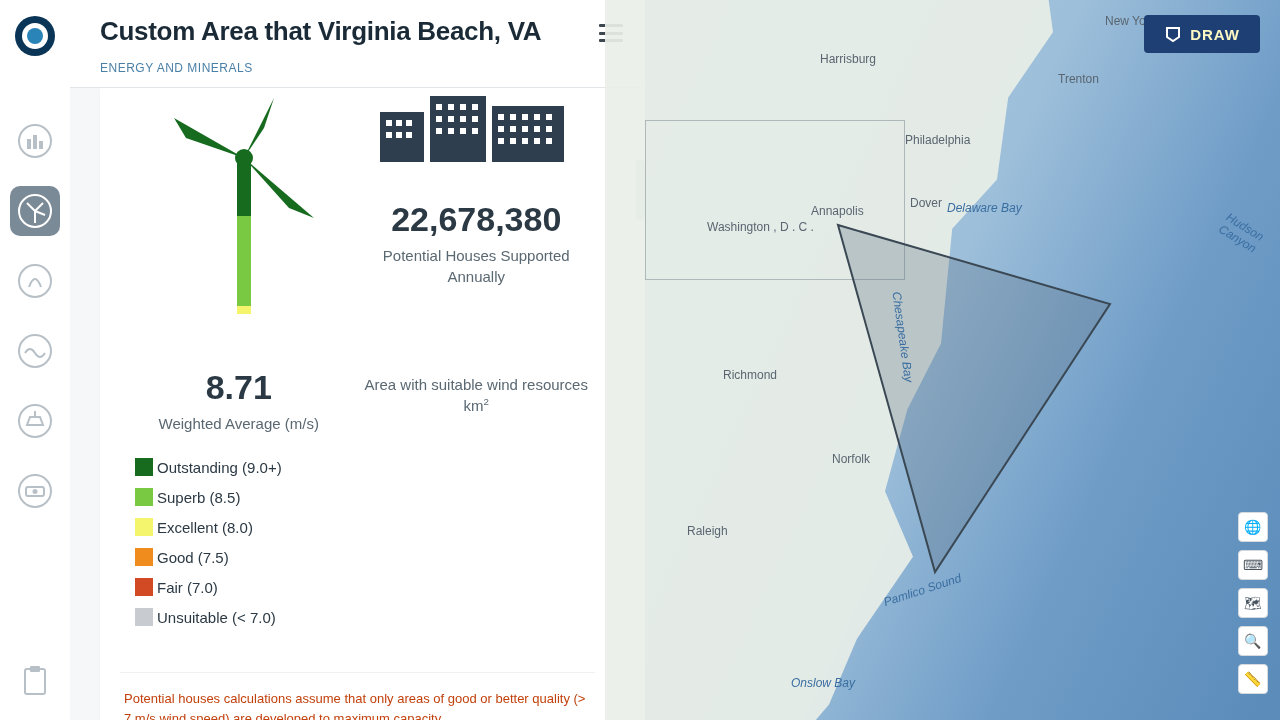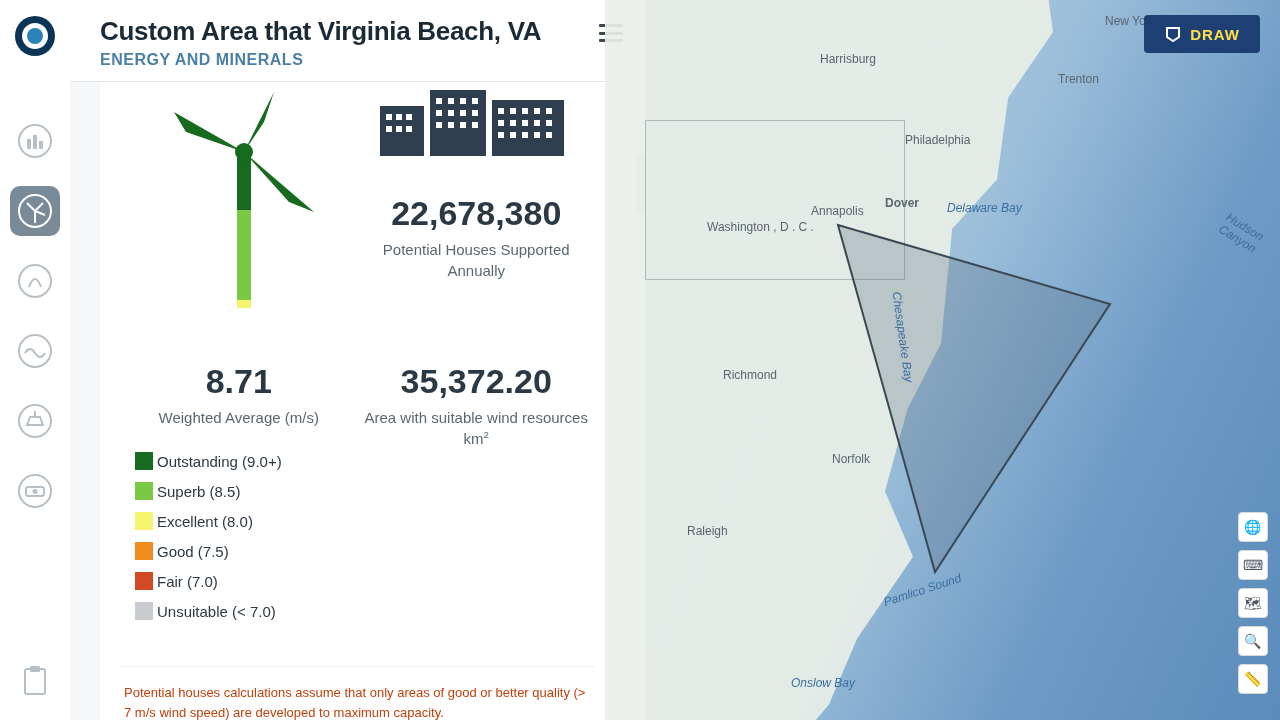--- a/index.html
+++ b/index.html
@@ -13,21 +13,21 @@
   .rail-item { width: 50px; height: 50px; border-radius: 10px; display: flex; align-items: center; justify-content: center; cursor: pointer; }
   .rail-item.active { background: #7b8a97; }
   .rail-item svg circle.outer { stroke: #b8c0c7; }
   .rail-item.active svg circle.outer { stroke: #fff; }
   .rail-bottom { margin-top: auto; margin-bottom: 14px; }
 
   
   .panel-wrap { width: 575px; height: 100%; display: flex; flex-direction: column; background: #f5f7f8; }
   .panel-header { background: #fff; border-bottom: 1px solid #e3e6e8; padding: 16px 22px 12px 30px; display: flex; align-items: flex-start; justify-content: space-between; }
   .panel-title { font-size: 26px; font-weight: 700; color: #1a2a36; letter-spacing: -0.3px; }
-  .panel-sub { font-size: 16px; font-weight: 700; color: #4a7fa6; letter-spacing: 0.5px; margin-top: 4px; }
+  .panel-sub { font-size: 12px; font-weight: 400; color: #4a7fa6; letter-spacing: 0.5px; margin-top: 14px; }
   .hamburger { width: 24px; height: 18px; display: flex; flex-direction: column; justify-content: space-between; cursor: pointer; margin-top: 8px; }
   .hamburger span { display:block; height: 3px; background: #3d4750; border-radius: 1px; }
 
   .panel-body { flex: 1; overflow-y: auto; padding: 0 30px 20px 30px; position: relative; }
   .card { background: #fff; border-radius: 2px; padding: 0 20px 20px 20px; box-shadow: 0 1px 2px rgba(0,0,0,0.05); }
   .big-num { font-size: 34px; font-weight: 700; color: #2b3944; }
   .stat-label { font-size: 15px; color: #5a6872; margin-top: 6px; line-height: 1.4; }
   sup { font-size: 0.65em; }
 
   .graphic-row { display: flex; align-items: flex-start; margin-bottom: 30px; }
@@ -44,21 +44,21 @@
   .footnote { font-size: 13px; color: #c2410c; line-height: 1.5; border-top: 1px solid #eef0f2; padding: 16px 4px 4px 4px; margin-top: 34px; }
 
   
   .map-area { flex: 1; position: relative; background: linear-gradient(115deg, #aecdde 0%, #9dbfda 45%, #6f9cc7 70%, #5a8bb9 100%); }
   .land { position:absolute; left:-40px; top:-50px; width: 560px; height: 820px; background: #e9efe8; clip-path: polygon(0% 0%, 78% 0%, 80% 10%, 72% 18%, 70% 28%, 62% 34%, 60% 48%, 54% 56%, 50% 66%, 55% 74%, 45% 84%, 40% 92%, 30% 100%, 0% 100%); opacity: 0.92; }
   .state-line { position:absolute; border: 1px solid rgba(120,130,138,0.5); background: transparent; }
   .city-label { position:absolute; font-size: 12px; color: #5a6570; }
   .water-label { position:absolute; font-size:12px; font-style: italic; color:#3a6ea0; }
   .map-poly { position:absolute; left:0; top:0; width:100%; height:100%; pointer-events:none; }
 
-  .draw-btn { position:absolute; top:15px; right:20px; background:#1d3f73; color:#fde047; border:none; border-radius:4px; padding: 10px 20px; font-size: 15px; font-weight:600; letter-spacing:1px; display:flex; align-items:center; gap:8px; cursor:pointer; }
+  .draw-btn { position:absolute; top:15px; right:20px; background:#1d3f73; color:#fef9c3; border:none; border-radius:4px; padding: 10px 20px; font-size: 15px; font-weight:600; letter-spacing:1px; display:flex; align-items:center; gap:8px; cursor:pointer; }
 
   .map-tools { position:absolute; right:12px; bottom:26px; display:flex; flex-direction:column; gap:8px; }
   .map-tool { width:30px; height:30px; background:#fff; border:1px solid #d6dade; border-radius:4px; display:flex; align-items:center; justify-content:center; cursor:pointer; color:#4a5560; font-size:14px; }
 
   .scroll-hint { position:absolute; right:0; top:72px; width:9px; height:60px; background:#c3c9cd; border-radius:4px; }
 </style>
 </head>
 <body>
 
 <div class="app">
@@ -232,21 +232,20 @@
                   <span class="swatch" style="background:#d14a24"></span>
                   <span>Fair (7.0)</span>
                 </div>
                 <div class="legend-item">
                   <span class="swatch" style="background:#c8ccd0"></span>
                   <span>Unsuitable (&lt; 7.0)</span>
                 </div>
               </div>
           </div>
           <div class="metric-col">
-            <div class="big-num">35,372.20</div>
             <div class="stat-label">
               <span>Area with suitable wind resources km</span><sup>2</sup>
             </div>
           </div>
         </div>
 
         <div class="footnote">Potential houses calculations assume that only areas of good or better quality (&gt; 7 m/s wind speed) are developed to maximum capacity.</div>
       </div>
     </div>
   </div>
@@ -257,21 +256,21 @@
 
     <svg class="map-poly" viewBox="0 0 635 720" preserveAspectRatio="none">
       <polygon id="area-poly" fill="rgba(90,110,130,0.30)" stroke="#3a4854" stroke-width="2" points="193,225 465,304 290,572"></polygon>
     </svg>
 
     <div id="city-layer">
         <div class="city-label" style="left: 460px; top: 14px;">New York</div>
         <div class="city-label" style="left: 175px; top: 52px;">Harrisburg</div>
         <div class="city-label" style="left: 413px; top: 72px;">Trenton</div>
         <div class="city-label" style="left: 260px; top: 104px; margin-top: 29px;">Philadelphia</div>
-        <div class="city-label" style="left: 240px; top: 196px; font-weight: bold;">Dover</div>
+        <div class="city-label" style="left: 265px; top: 196px;">Dover</div>
         <div class="city-label" style="left: 166px; top: 204px;">Annapolis</div>
         <div class="city-label" style="left: 62px; top: 220px;">Washington , D . C .</div>
         <div class="city-label" style="left: 78px; top: 368px;">Richmond</div>
         <div class="city-label" style="left: 187px; top: 452px;">Norfolk</div>
         <div class="city-label" style="left: 42px; top: 524px;">Raleigh</div>
       </div>
     <div id="water-layer">
         <div class="water-label" style="left: 302px; top: 201px;">Delaware Bay</div>
         <div class="water-label" style="left: 212px; top: 330px; transform: rotate(82deg);">Chesapeake Bay</div>
         <div class="water-label" style="left: 237px; top: 583px; transform: rotate(-18deg);">Pamlico Sound</div>

